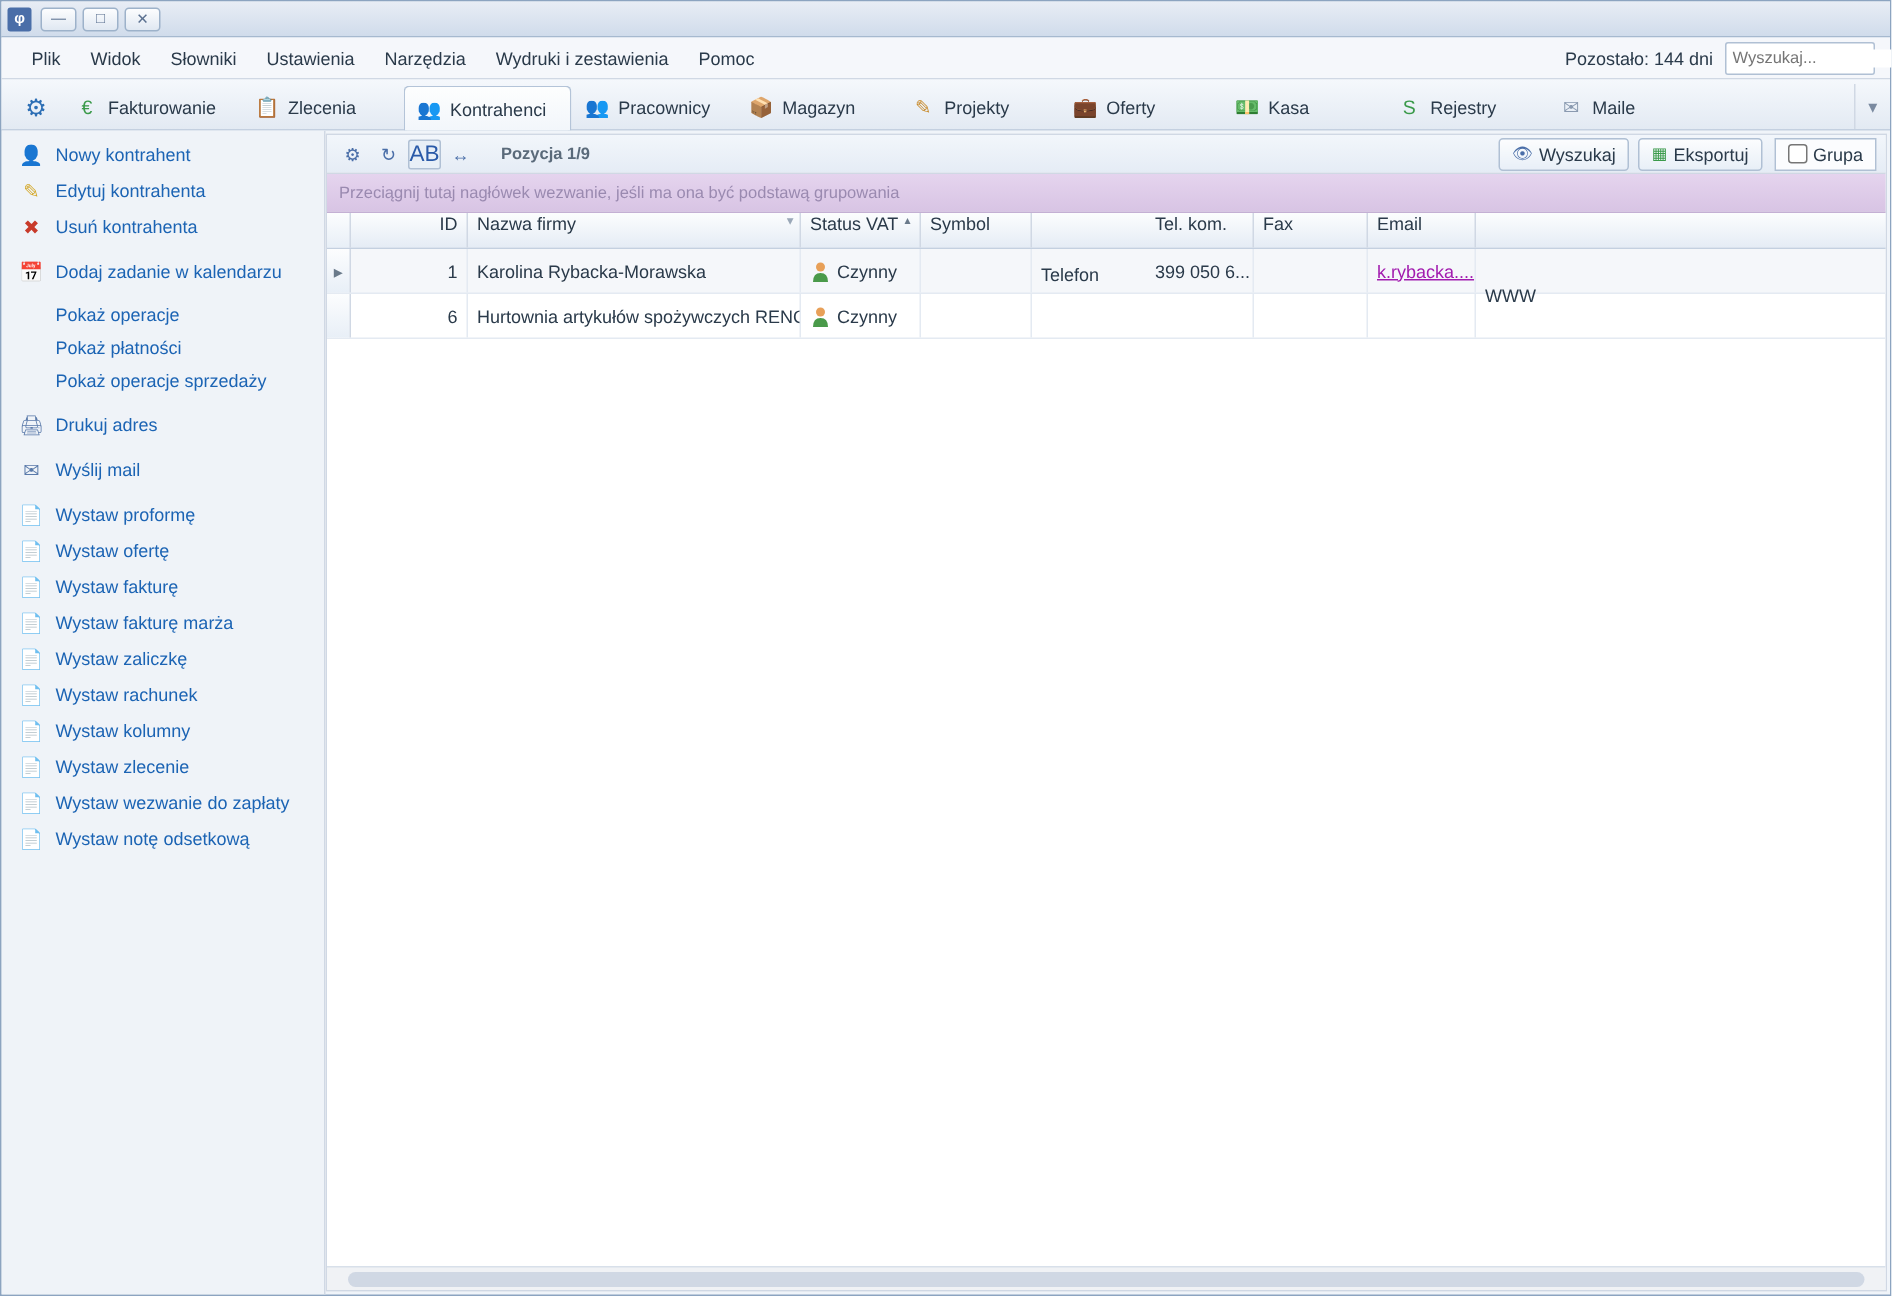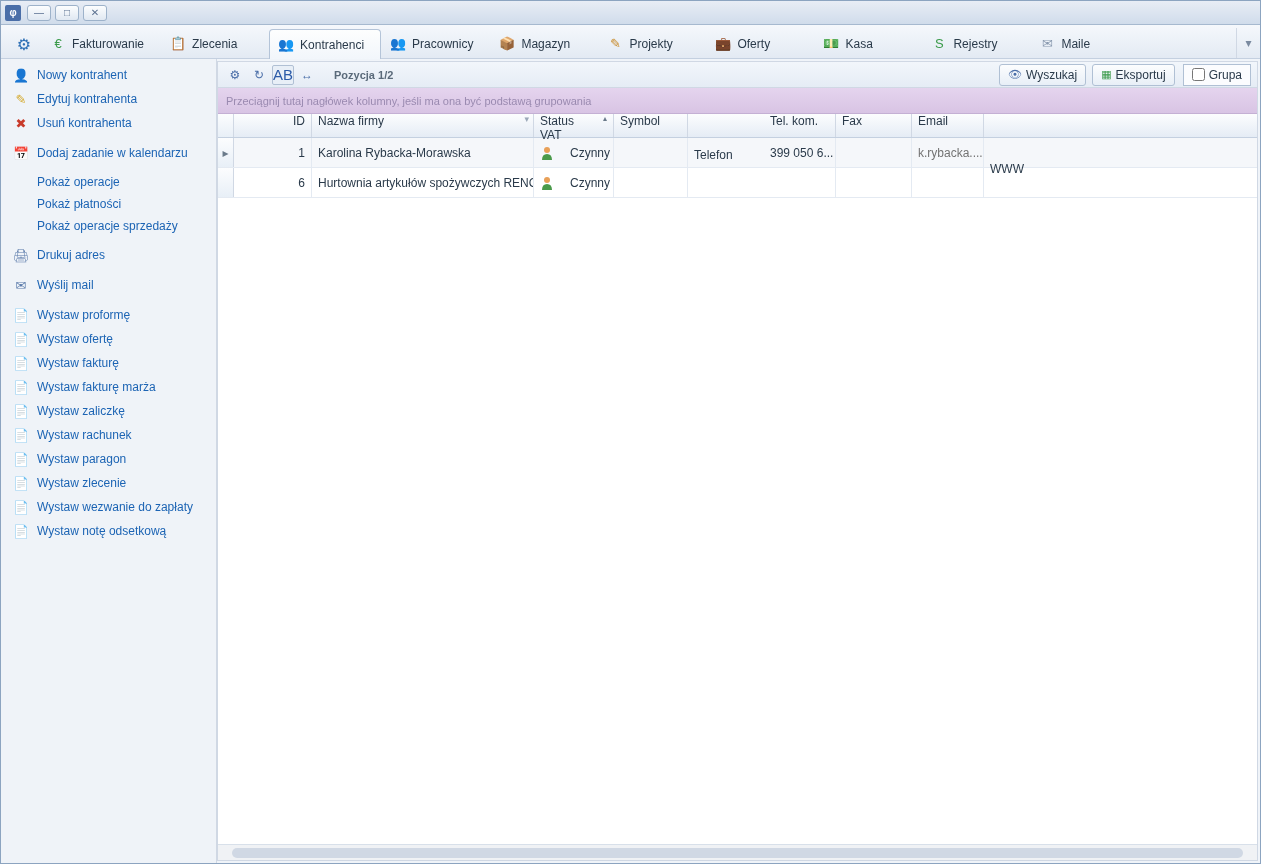--- a/index.html
+++ b/index.html
@@ -42,25 +42,25 @@
 .groupbar { height: 26px; background: linear-gradient(#e5d4ee, #d8c4e4); border-bottom: 1px solid #c4b0d4; display: flex; align-items: center; padding: 0 8px; color: #9a8ab0; font-size: 11px; }
 .gridhead { height: 24px; background: linear-gradient(#fcfdfe, #e5ecf5); border-bottom: 1px solid #c4d0e0; display: flex; }
 .gh { border-right: 1px solid #d0d8e4; padding: 0 6px; display: flex; align-items: flex-start; color: #2a3a4a; font-size: 11px; position: relative; }
 .gh .sort { font-size: 8px; margin-left: 4px; color: #6a7a8a; }
 .gh .filter { font-size: 9px; color: #9aa8b8; position: absolute; right: 4px; }
 .gridbody { flex: 1; overflow: auto; }
 .row { height: 30px; display: flex; border-bottom: 1px solid #e4eaf2; }
 .row.sel { background: #f5f7fa; }
 .cell { border-right: 1px solid #e4eaf2; padding: 0 6px; display: flex; align-items: center; color: #2a3a4a; font-size: 12px; overflow: hidden; white-space: nowrap; }
 .cell .person { width: 14px; height: 14px; margin-right: 4px; display: inline-block; }
-.cell .email { color: #737373; }
+.cell .email { color: #a21caf; text-decoration: underline; }
 .rowind { width: 16px; border-right: 1px solid #d0d8e4; display: flex; align-items: center; justify-content: center; color: #6a7a8a; background: linear-gradient(#fcfdfe,#e8eff7); }
 .c-id { width: 78px; justify-content: flex-end; }
 .c-name { width: 222px; }
-.c-vat { width: 80px; gap: 12px; }
+.c-vat { width: 80px; }
 .c-sym { width: 74px; }
 .c-tel { width: 76px; margin-top: 34px; }
 .c-kom { width: 72px; }
 .c-fax { width: 76px; }
 .c-email { width: 72px; }
 .c-www { width: 76px; margin-top: 48px; }
 .hscroll { height: 16px; background: #f0f2f5; border-top: 1px solid #d8e0ea; display: flex; align-items: center; padding: 0 14px; }
 .hscroll .thumb { height: 10px; flex: 1; background: #d0d8e4; border-radius: 5px; }
 svg { display: block; }
 </style>
@@ -70,20 +70,37 @@
 <div class="window">
   <div class="titlebar">
     <div class="app-icon">φ</div>
     <div class="winbtns">
       <div class="winbtn">—</div>
       <div class="winbtn">□</div>
       <div class="winbtn">✕</div>
     </div>
   </div>
 
+  <div class="menubar">
+    <div id="menu-items" style="display: flex;">
+        <div class="menuitem">Plik</div>
+        <div class="menuitem">Widok</div>
+        <div class="menuitem">Słowniki</div>
+        <div class="menuitem">Ustawienia</div>
+        <div class="menuitem">Narzędzia</div>
+        <div class="menuitem">Wydruki i zestawienia</div>
+        <div class="menuitem">Pomoc</div>
+      </div>
+    <div class="spacer"></div>
+    <div class="remaining">Pozostało: 144 dni</div>
+    <div class="searchbox">
+      <input placeholder="Wyszukaj..." style="">
+
+    </div>
+  </div>
 
   <div class="tabbar">
     <div class="gear">⚙</div>
     <div id="tabs" style="display:flex;flex:1;">
         <div class="tab">
           <span class="ticon" style="color: rgb(58, 154, 74);">€</span>
           <span>Fakturowanie</span>
         </div>
         <div class="tab">
           <span class="ticon" style="color: rgb(90, 122, 170);">📋</span>
@@ -178,21 +195,21 @@
         <div class="item link">
           <span class="sicon" style="color: rgb(90, 154, 200);">📄</span>
           <span>Wystaw zaliczkę</span>
         </div>
         <div class="item link">
           <span class="sicon" style="color: rgb(90, 154, 200);">📄</span>
           <span>Wystaw rachunek</span>
         </div>
         <div class="item link">
           <span class="sicon" style="color: rgb(90, 154, 200);">📄</span>
-          <span>Wystaw paragon</span>
+          <span>Wystaw kolumny</span>
         </div>
         <div class="item link">
           <span class="sicon" style="color: rgb(90, 154, 200);">📄</span>
           <span>Wystaw zlecenie</span>
         </div>
         <div class="item link">
           <span class="sicon" style="color: rgb(90, 154, 200);">📄</span>
           <span>Wystaw wezwanie do zapłaty</span>
         </div>
         <div class="item link">
@@ -200,37 +217,37 @@
           <span>Wystaw notę odsetkową</span>
         </div>
       </div>
 
     <div class="main">
       <div class="toolbar2">
         <div class="tbtn">⚙</div>
         <div class="tbtn">↻</div>
         <div class="tbtn box" style="color:#2a5aa8;font-weight:normal;font-size:15px;">AB</div>
         <div class="tbtn">↔</div>
-        <div class="pos">Pozycja 1/2</div>
+        <div class="pos">Pozycja 1/9</div>
         <div class="spacer"></div>
         <div class="rbtn">
           <span class="ricon" style="color:#4a6ea8;">👁</span>
           <span>Wyszukaj</span>
         </div>
         <div class="rbtn" style="margin-left:4px;">
           <span class="ricon" style="color:#3a9a4a;">▦</span>
           <span>Eksportuj</span>
         </div>
         <div class="grpchk" style="margin-left:6px;">
           <input type="checkbox" style="">
           <span>Grupa</span>
         </div>
       </div>
 
-      <div class="groupbar">Przeciągnij tutaj nagłówek kolumny, jeśli ma ona być podstawą grupowania</div>
+      <div class="groupbar">Przeciągnij tutaj nagłówek wezwanie, jeśli ma ona być podstawą grupowania</div>
 
       <div class="gridhead">
         <div class="rowind"></div>
         <div class="gh c-id">
             <span>ID</span>
           </div>
         <div class="gh c-name">
             <span>Nazwa firmy</span>
             <span class="filter">▾</span>
           </div>

